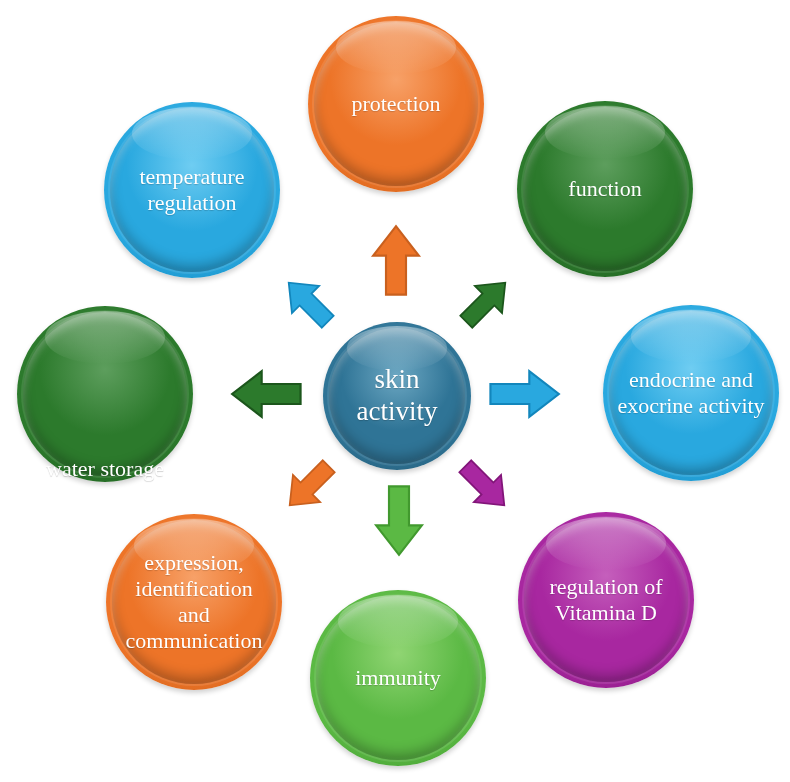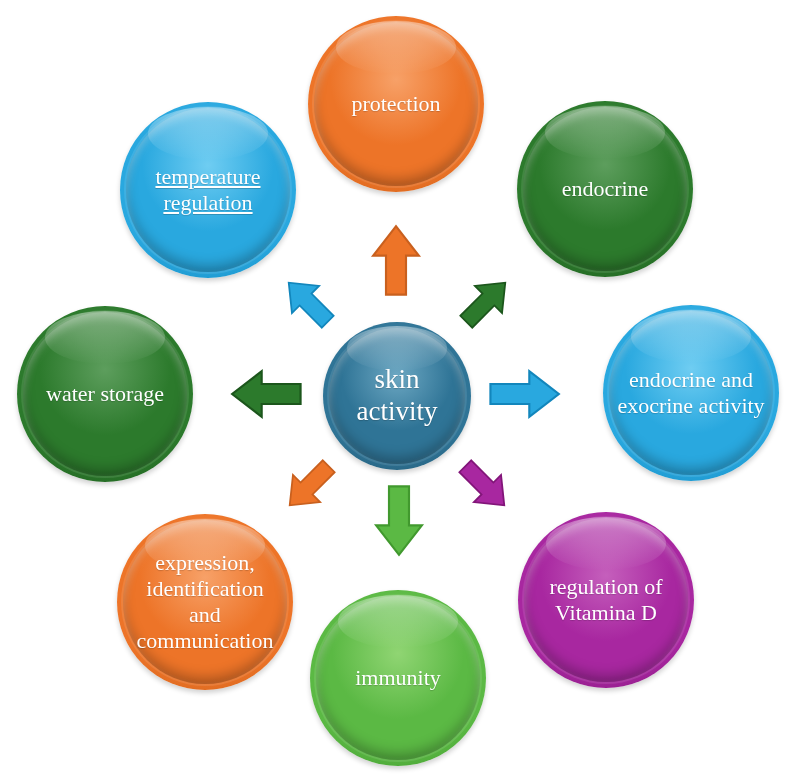--- a/index.html
+++ b/index.html
@@ -57,23 +57,23 @@
   .node { width: 176px; height: 176px; font-size: 22px; }
   .center-circle { width: 148px; height: 148px; font-size: 27px; }
 
   
   .pos-center       { left: 323px; top: 322px; }
   .pos-top          { left: 308px; top: 16px;  }
   .pos-top-right    { left: 517px; top: 101px; }
   .pos-right        { left: 603px; top: 305px; font-family: Liberation Serif, serif; }
   .pos-bottom-right { left: 518px; top: 512px; }
   .pos-bottom       { left: 310px; top: 590px; justify-content: center; }
-  .pos-bottom-left  { left: 117px; top: 514px; }
-  .pos-left         { left: 17px;  top: 306px; }
-  .pos-top-left     { left: 120px; top: 102px; text-decoration: underline; }
+  .pos-bottom-left  { left: 106px; top: 514px; }
+  .pos-left         { left: 17px;  top: 306px; align-items: flex-end; }
+  .pos-top-left     { left: 104px; top: 102px; }
 
   
   .arrow { position: absolute; overflow: visible; }
   .arrow-straight { width: 72px; height: 50px; }
   .arrow-diag     { width: 58px; height: 42px; }
 
   .arrow-up         { left: 360px; top: 235px; transform: rotate(-90deg); }
   .arrow-up-right   { left: 457px; top: 281px; transform: rotate(-45deg); }
   .arrow-right      { left: 489px; top: 369px; }
   .arrow-down-right { left: 456px; top: 465px; transform: rotate(45deg); }
@@ -85,21 +85,21 @@
 </head>
 <body>
 
 <div class="canvas">
 
   <div class="circle node pos-top" style="--light: #F7A168; --base: #ED7428; --dark: #C25A14;">
     <span class="label">protection</span>
   </div>
 
   <div class="circle node pos-top-right" style="--light: #5D9E5D; --base: #2C7A2C; --dark: #174E17;">
-    <span class="label">endocrine</span>
+    <span class="label">function</span>
   </div>
 
   <div class="circle node pos-right" style="--light: #6FCDF2; --base: #29A8DF; --dark: #0D7FB5;">
     <span class="label">endocrine and
 exocrine activity</span>
   </div>
 
   <div class="circle node pos-bottom-right" style="--light: #C55FBC; --base: #A827A0; --dark: #76106F;">
     <span class="label">regulation of
 Vitamina D</span>

